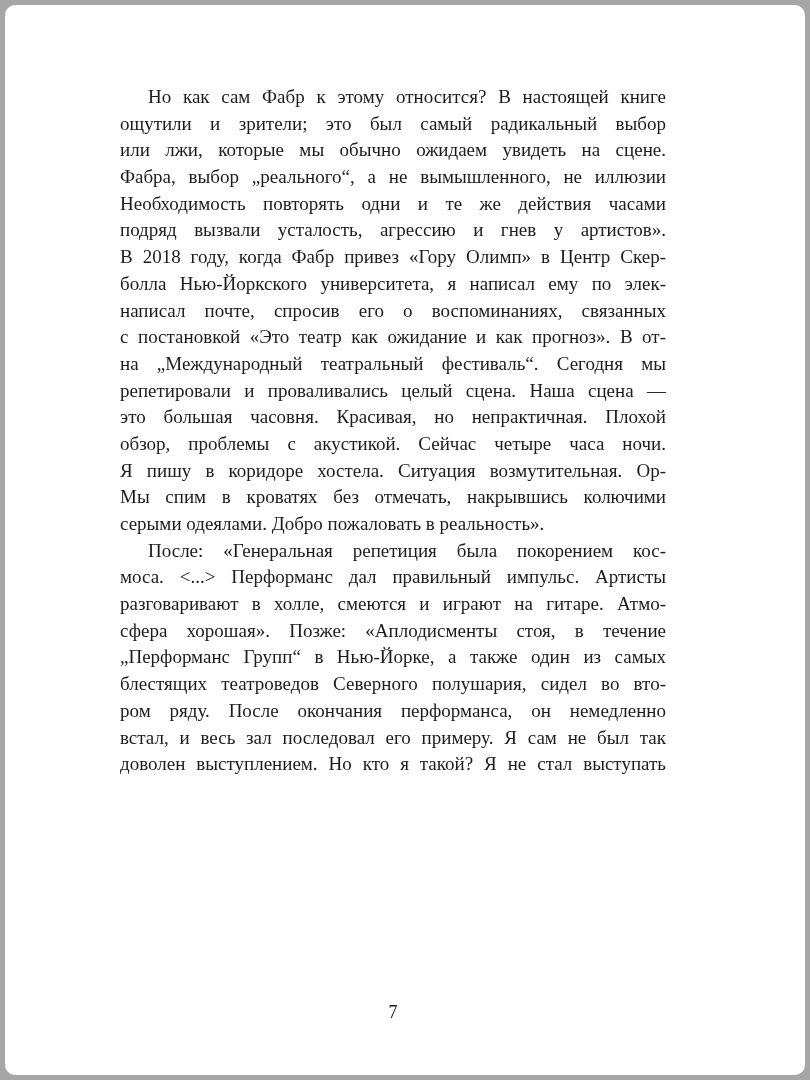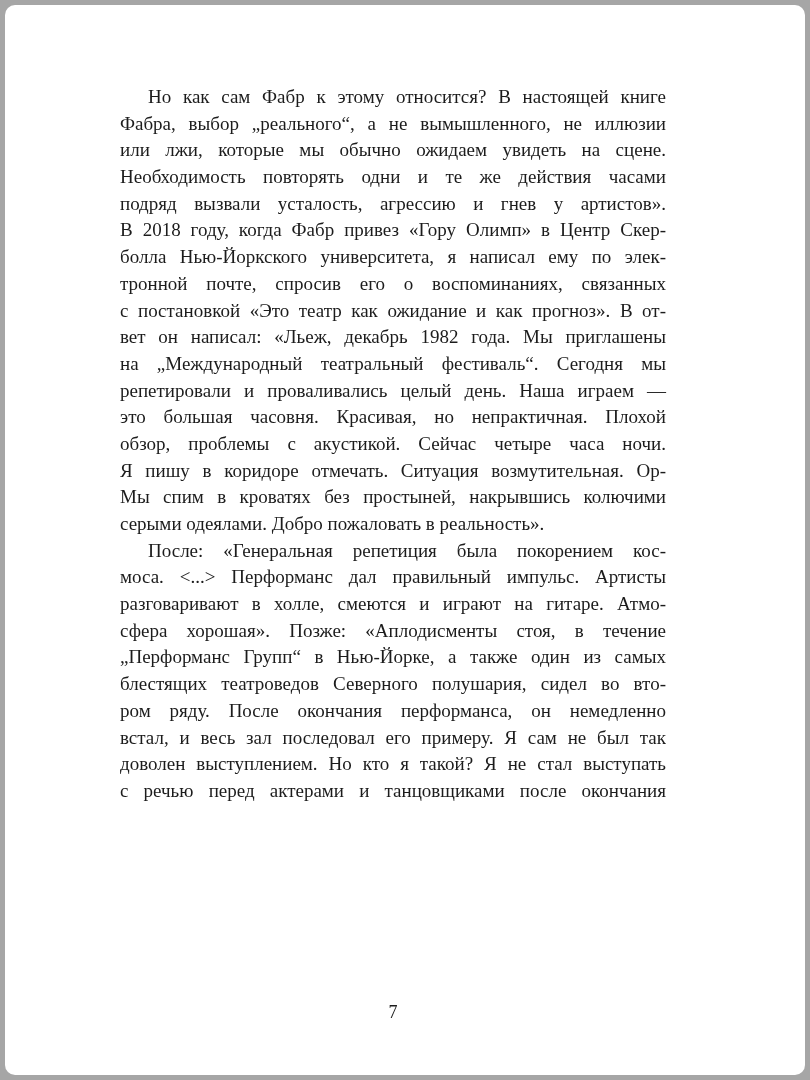--- a/index.html
+++ b/index.html
@@ -63,45 +63,44 @@
   }
 </style>
 </head>
 <body>
 
 <div class="screen">
   <div class="page">
     <div class="text-block" id="text-block">
         <div class="paragraph">
           <div class="line indent">Но как сам Фабр к этому относится? В настоящей книге</div>
+          <div class="line">ощутили и зрители; это был самый радикальный выбор</div>
+          <div class="line">или лжи, которые мы обычно ожидаем увидеть на сцене.</div>
           <div class="line">Фабра, выбор „реального“, а не вымышленного, не иллюзии</div>
-          <div class="line">или лжи, которые мы обычно ожидаем увидеть на сцене.</div>
           <div class="line">Необходимость повторять одни и те же действия часами</div>
           <div class="line">подряд вызвали усталость, агрессию и гнев у артистов».</div>
           <div class="line">В 2018 году, когда Фабр привез «Гору Олимп» в Центр Скер-</div>
           <div class="line">болла Нью-Йоркского университета, я написал ему по элек-</div>
-          <div class="line">тронной почте, спросив его о воспоминаниях, связанных</div>
+          <div class="line">написал почте, спросив его о воспоминаниях, связанных</div>
           <div class="line">с постановкой «Это театр как ожидание и как прогноз». В от-</div>
-          <div class="line">вет он написал: «Льеж, декабрь 1982 года. Мы приглашены</div>
           <div class="line">на „Международный театральный фестиваль“. Сегодня мы</div>
-          <div class="line">репетировали и проваливались целый день. Наша играем —</div>
+          <div class="line">репетировали и проваливались целый сцена. Наша сцена —</div>
           <div class="line">это большая часовня. Красивая, но непрактичная. Плохой</div>
           <div class="line">обзор, проблемы с акустикой. Сейчас четыре часа ночи.</div>
-          <div class="line">Я пишу в коридоре отмечать. Ситуация возмутительная. Ор-</div>
-          <div class="line">Мы спим в кроватях без простыней, накрывшись колючими</div>
+          <div class="line">Я пишу в коридоре хостела. Ситуация возмутительная. Ор-</div>
+          <div class="line">Мы спим в кроватях без отмечать, накрывшись колючими</div>
           <div class="line para-end">серыми одеялами. Добро пожаловать в реальность».</div>
         </div>
         <div class="paragraph">
           <div class="line indent">После: «Генеральная репетиция была покорением кос-</div>
           <div class="line">моса. &lt;...&gt; Перформанс дал правильный импульс. Артисты</div>
           <div class="line">разговаривают в холле, смеются и играют на гитаре. Атмо-</div>
           <div class="line">сфера хорошая». Позже: «Аплодисменты стоя, в течение</div>
           <div class="line">„Перформанс Групп“ в Нью-Йорке, а также один из самых</div>
           <div class="line">блестящих театроведов Северного полушария, сидел во вто-</div>
           <div class="line">ром ряду. После окончания перформанса, он немедленно</div>
           <div class="line">встал, и весь зал последовал его примеру. Я сам не был так</div>
           <div class="line">доволен выступлением. Но кто я такой? Я не стал выступать</div>
-          <div class="line">с речью перед актерами и танцовщиками после окончания</div>
         </div>
       </div>
     <div class="page-number">7</div>
   </div>
 </div>
 
 </body></html>

